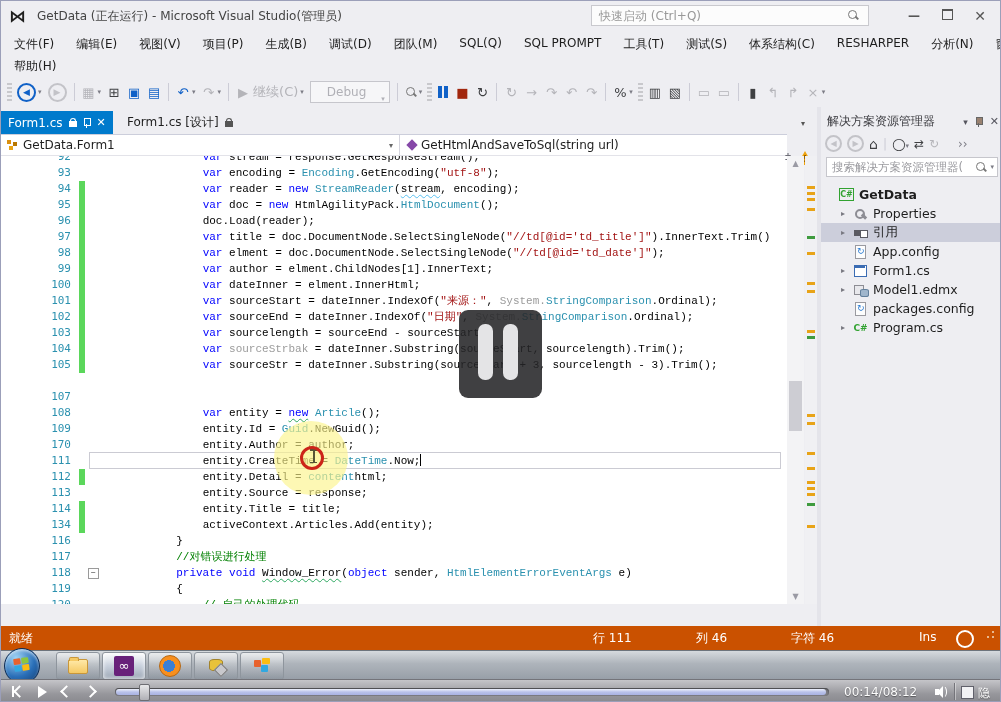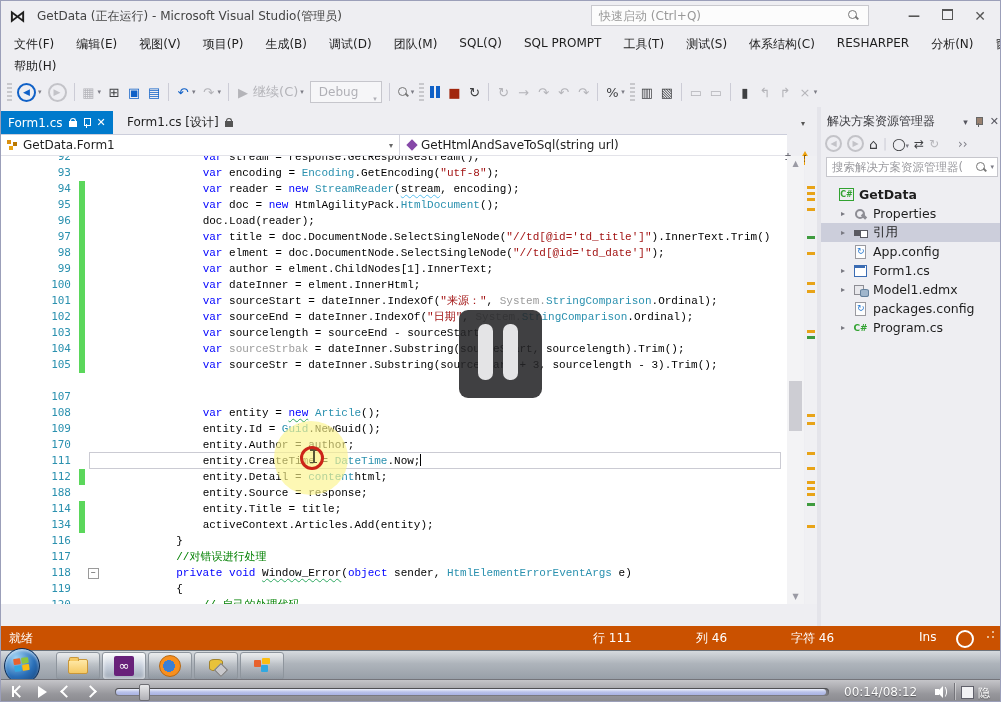--- a/index.html
+++ b/index.html
@@ -29,21 +29,21 @@
   .tb-grip{width:5px;height:18px;margin:0 2px;background:repeating-linear-gradient(0deg,#c8c8cc 0 2px,transparent 2px 4px);}
   .tb-sep{width:1px;height:18px;background:#ccccd6;margin:0 4px;}
   .tb-btn{display:flex;align-items:center;height:22px;padding:0 3px;font-size:13px;}
   .tb-g{min-width:14px;text-align:center;}
   .tb-blue{color:#1061c7;} .tb-dark{color:#3f4043;} .tb-dis{color:#b4b4b9;} .tb-red{color:#a1260d;}
   .tb-dd{font-size:7px;color:#7c7c85;margin-left:2px;}
   .tb-label{margin-left:3px;color:#b4b4b9;}
   .ring{display:inline-block;width:15px;height:15px;border-radius:50%;text-align:center;font-size:9px;line-height:15px;}
   .ring.blue{border:2px solid #1061c7;color:#1061c7;}
   .ring.gray{border:2px solid #c3c3c8;color:#c3c3c8;}
-  #debug-combo{width:62px;height:20px;border:1px solid #c6c6cc;background:#f6f6f8;color:#b0b0b6;line-height:20px;padding-left:8px;font-size:12px;position:relative;margin:0 3px;}
+  #debug-combo{width:62px;height:20px;border:1px solid #c6c6cc;background:#f6f6f8;color:#b0b0b6;line-height:20px;padding-left:16px;font-size:12px;position:relative;margin:0 3px;}
   #debug-combo i{position:absolute;right:4px;top:7px;font-size:7px;font-style:normal;}
   .pausebars{display:inline-block;width:12px;height:12px;position:relative;}
   .pausebars::before,.pausebars::after{content:"";position:absolute;top:0;width:4px;height:12px;background:#1061c7;}
   .pausebars::before{left:1px;} .pausebars::after{left:7px;}
   
   #tabbar{position:absolute;left:0;top:110px;width:816px;height:23px;}
   #tab-active{position:absolute;left:0;top:0;height:23px;background:#007acc;color:#fff;display:flex;align-items:center;padding:0 7px;gap:6px;}
   #tab-inactive{position:absolute;left:118px;top:0;height:23px;color:#1e1e1e;display:flex;align-items:center;padding:0 8px;gap:6px;}
   .lock{position:relative;display:inline-block;width:8px;height:6px;margin-top:3px;}
   .lock::before{content:"";position:absolute;left:0;top:0;width:6px;height:4px;border:1px solid currentColor;background:currentColor;}
@@ -364,21 +364,21 @@
       <div class="crow" style="top: 169px;"><span class="num">103</span><span class="chgbar"></span><span class="ctext"><span class="seg p">                </span><span class="seg k">var</span><span class="seg p"> sourcelength = sourceEnd - sourceStart;</span></span></div>
       <div class="crow" style="top: 185px;"><span class="num">104</span><span class="chgbar"></span><span class="ctext"><span class="seg p">                </span><span class="seg k">var</span><span class="seg g"> sourceStrbak</span><span class="seg p"> = dateInner.Substring(sourceStart, sourcelength).Trim();</span></span></div>
       <div class="crow" style="top: 201px;"><span class="num">105</span><span class="chgbar"></span><span class="ctext"><span class="seg p">                </span><span class="seg k">var</span><span class="seg p"> sourceStr = dateInner.Substring(sourceStart + 3, sourcelength - 3).Trim();</span></span></div>
       <div class="crow" style="top: 233px;"><span class="num">107</span><span class="ctext"></span></div>
       <div class="crow" style="top: 249px;"><span class="num">108</span><span class="ctext"><span class="seg p">                </span><span class="seg k">var</span><span class="seg p"> entity = </span><span class="seg k ug">new</span><span class="seg p"> </span><span class="seg t">Article</span><span class="seg p">();</span></span></div>
       <div class="crow" style="top: 265px;"><span class="num">109</span><span class="ctext"><span class="seg p">                </span><span class="seg p">entity.Id = </span><span class="seg t">Guid</span><span class="seg p">.NewGuid();</span></span></div>
       <div class="crow" style="top: 281px;"><span class="num">170</span><span class="ctext"><span class="seg p">                </span><span class="seg p">entity.Author = author;</span></span></div>
       <div id="curline" style="top: 296px;"></div>
       <div class="crow" style="top: 297px;"><span class="num">111</span><span class="ctext"><span class="seg p">                </span><span class="seg p">entity.CreateTime = </span><span class="seg t">DateTime</span><span class="seg p">.Now;</span><span class="caret"></span></span></div>
       <div class="crow" style="top: 313px;"><span class="num">112</span><span class="chgbar"></span><span class="ctext"><span class="seg p">                </span><span class="seg p">entity.Detail = </span><span class="seg t">content</span><span class="seg p">html;</span></span></div>
-      <div class="crow" style="top: 329px;"><span class="num">188</span><span class="ctext"><span class="seg p">                </span><span class="seg p">entity.Source = response;</span></span></div>
+      <div class="crow" style="top: 329px;"><span class="num">113</span><span class="ctext"><span class="seg p">                </span><span class="seg p">entity.Source = response;</span></span></div>
       <div class="crow" style="top: 345px;"><span class="num">114</span><span class="chgbar"></span><span class="ctext"><span class="seg p">                </span><span class="seg p">entity.Title = title;</span></span></div>
       <div class="crow" style="top: 361px;"><span class="num">134</span><span class="chgbar"></span><span class="ctext"><span class="seg p">                </span><span class="seg p">activeContext.Articles.Add(entity);</span></span></div>
       <div class="crow" style="top: 377px;"><span class="num">116</span><span class="ctext"><span class="seg p">            </span><span class="seg p">}</span></span></div>
       <div class="crow" style="top: 393px;"><span class="num">117</span><span class="ctext"><span class="seg p">            </span><span class="seg c">//对错误进行处理</span></span></div>
       <div class="crow" style="top: 409px;"><span class="num">118</span><span class="foldbox">−</span><span class="ctext"><span class="seg p">            </span><span class="seg k">private</span><span class="seg p"> </span><span class="seg k">void</span><span class="seg p"> </span><span class="seg p ug">Window_Error</span><span class="seg p">(</span><span class="seg k">object</span><span class="seg p"> sender, </span><span class="seg t">HtmlElementErrorEventArgs</span><span class="seg p"> e)</span></span></div>
       <div class="crow" style="top: 425px;"><span class="num">119</span><span class="ctext"><span class="seg p">            </span><span class="seg p">{</span></span></div>
       <div class="crow" style="top: 441px;"><span class="num">120</span><span class="ctext"><span class="seg p">                </span><span class="seg c">// 自己的处理代码</span></span></div>
     </div>
 
   <div id="splitterbox">‡</div>

